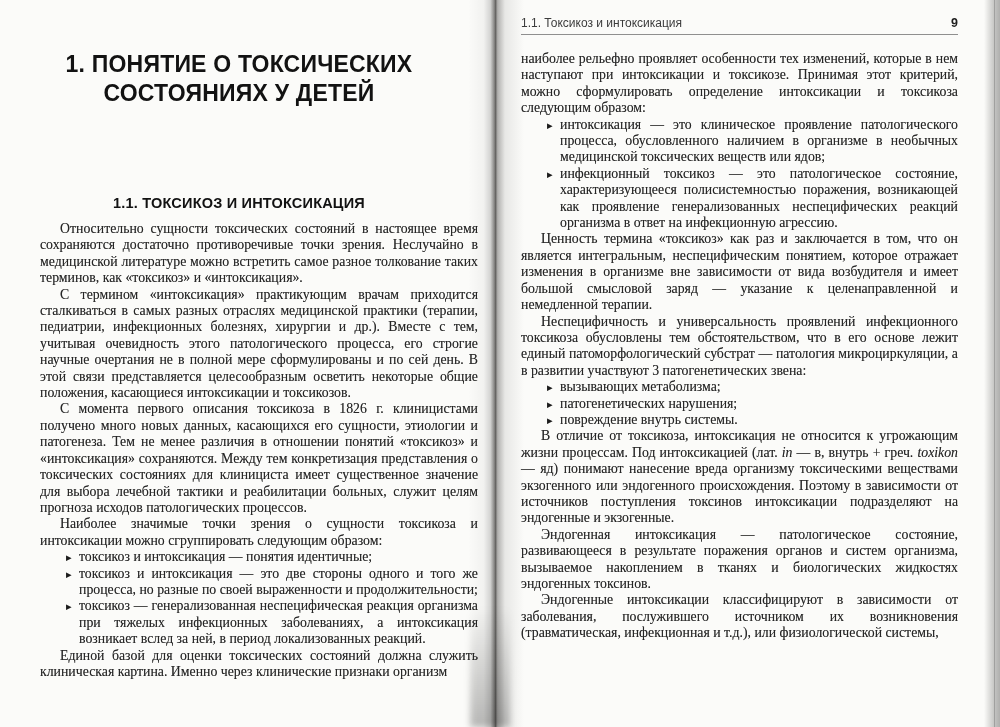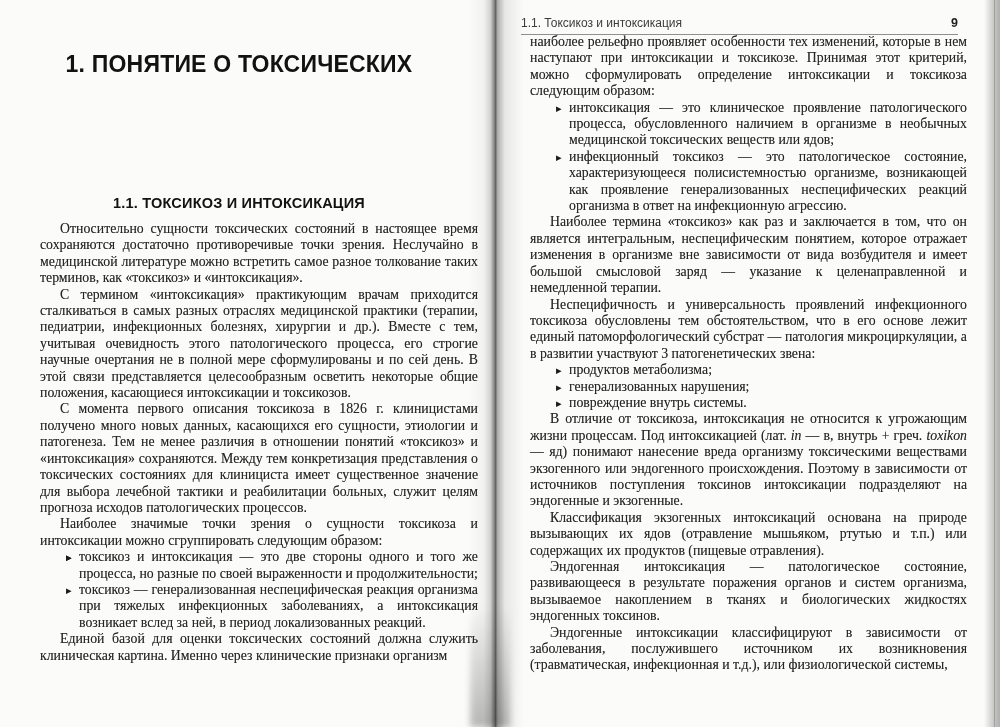--- a/index.html
+++ b/index.html
@@ -51,21 +51,21 @@
     color:#121212;letter-spacing:0.2px;
   }
   .section-heading{
     position:absolute;left:20px;top:194px;width:438px;
     text-align:center;
     font-family:"Liberation Sans", sans-serif;
     font-weight:bold;font-size:14.5px;line-height:18px;
     color:#121212;letter-spacing:0.2px;
   }
   .left-body{position:absolute;left:40px;top:221px;width:438px;}
-  .right-body{position:absolute;left:521px;top:34px;width:437px;margin-left:9px;}
+  .right-body{position:absolute;left:521px;top:51px;width:437px;}
   
   .body-col p{
     margin:0;text-align:justify;
     font-size:13.8px;line-height:16.4px;
     text-indent:20px;
     text-shadow:0 0 0.5px rgba(45,45,45,0.45);
   }
   .body-col p.noindent{text-indent:0;}
   ul.blist{
     list-style:none;margin:0;padding:0 0 0 26px;
@@ -95,32 +95,34 @@
 </style>
 </head>
 <body>
 
 <div class="stage">
 
   <div class="left-page">
 
     <div class="chapter-title">
       <div>1. ПОНЯТИЕ О ТОКСИЧЕСКИХ</div>
+      <div>СОСТОЯНИЯХ У ДЕТЕЙ</div>
     </div>
 
     <div class="section-heading">1.1. ТОКСИКОЗ И ИНТОКСИКАЦИЯ</div>
 
     <div class="left-body body-col">
       <p>Относительно сущности токсических состояний в настоящее время сохраняются достаточно противоречивые точки зрения. Неслучайно в медицинской литературе можно встретить самое разное толкование таких терминов, как «токсикоз» и «интоксикация».</p>
       <p>С термином «интоксикация» практикующим врачам приходится сталкиваться в самых разных отраслях медицинской практики (терапии, педиатрии, инфекционных болезнях, хирургии и др.). Вместе с тем, учитывая очевидность этого патологического процесса, его строгие научные очертания не в полной мере сформулированы и по сей день. В этой связи представляется целесообразным осветить некоторые общие положения, касающиеся интоксикации и токсикозов.</p>
       <p>С момента первого описания токсикоза в 1826 г. клиницистами получено много новых данных, касающихся его сущности, этиологии и патогенеза. Тем не менее различия в отношении понятий «токсикоз» и «интоксикация» сохраняются. Между тем конкретизация представления о токсических состояниях для клинициста имеет существенное значение для выбора лечебной тактики и реабилитации больных, служит целям прогноза исходов патологических процессов.</p>
       <p>Наиболее значимые точки зрения о сущности токсикоза и интоксикации можно сгруппировать следующим образом:</p>
       <ul class="blist">
         <li>
           <span class="blt">▸</span>
+          <span>токсикоз и интоксикация — понятия идентичные;</span>
         </li>
         <li>
           <span class="blt">▸</span>
           <span>токсикоз и интоксикация — это две стороны одного и того же процесса, но разные по своей выраженности и продолжительности;</span>
         </li>
         <li>
           <span class="blt">▸</span>
           <span>токсикоз — генерализованная неспецифическая реакция организма при тяжелых инфекционных заболеваниях, а интоксикация возникает вслед за ней, в период локализованных реакций.</span>
         </li>
       </ul>
@@ -137,43 +139,42 @@
 
     <div class="right-body body-col">
       <p class="noindent">наиболее рельефно проявляет особенности тех изменений, которые в нем наступают при интоксикации и токсикозе. Принимая этот критерий, можно сформулировать определение интоксикации и токсикоза следующим образом:</p>
       <ul class="blist">
         <li>
           <span class="blt">▸</span>
           <span>интоксикация — это клиническое проявление патологического процесса, обусловленного наличием в организме в необычных медицинской токсических веществ или ядов;</span>
         </li>
         <li>
           <span class="blt">▸</span>
-          <span>инфекционный токсикоз — это патологическое состояние, характеризующееся полисистемностью организме, возникающей как проявление генерализованных неспецифических реакций организма в ответ на инфекционную агрессию.</span>
+          <span>инфекционный токсикоз — это патологическое состояние, характеризующееся полисистемностью поражения, возникающей как проявление генерализованных неспецифических реакций организма в ответ на инфекционную агрессию.</span>
         </li>
       </ul>
-      <p>Наиболее термина «токсикоз» как раз и заключается в том, что он является интегральным, неспецифическим понятием, которое отражает изменения в организме вне зависимости от вида возбудителя и имеет большой смысловой заряд — указание к целенаправленной и немедленной терапии.</p>
+      <p>Ценность термина «токсикоз» как раз и заключается в том, что он является интегральным, неспецифическим понятием, которое отражает изменения в организме вне зависимости от вида возбудителя и имеет большой смысловой заряд — указание к целенаправленной и немедленной терапии.</p>
       <p>Неспецифичность и универсальность проявлений инфекционного токсикоза обусловлены тем обстоятельством, что в его основе лежит единый патоморфологический субстрат — патология микроциркуляции, а в развитии участвуют 3 патогенетических звена:</p>
       <ul class="blist">
         <li>
           <span class="blt">▸</span>
-          <span>продуктов метаболизма;</span>
+          <span>вызывающих метаболизма;</span>
         </li>
         <li>
           <span class="blt">▸</span>
-          <span>генерализованных нарушения;</span>
+          <span>патогенетических нарушения;</span>
         </li>
         <li>
           <span class="blt">▸</span>
           <span>повреждение внутрь системы.</span>
         </li>
       </ul>
       <p>
         <span>В отличие от токсикоза, интоксикация не относится к угрожающим жизни процессам. Под интоксикацией (лат. </span><span class="lat">in</span><span> — в, внутрь + греч. </span><span class="lat">toxikon</span><span> — яд) понимают нанесение вреда организму токсическими веществами экзогенного или эндогенного происхождения. Поэтому в зависимости от источников поступления токсинов интоксикации подразделяют на эндогенные и экзогенные.</span>
       </p>
-      <p>Классификация экзогенных интоксикаций основана на природе вызывающих их ядов (отравление мышьяком, ртутью и т.п.) или содержащих их продуктов (пищевые отравления).</p>
       <p>Эндогенная интоксикация — патологическое состояние, развивающееся в результате поражения органов и систем организма, вызываемое накоплением в тканях и биологических жидкостях эндогенных токсинов.</p>
       <p>Эндогенные интоксикации классифицируют в зависимости от заболевания, послужившего источником их возникновения (травматическая, инфекционная и т.д.), или физиологической системы,</p>
     </div>
   </div>
 
   <div class="gutter"></div>
   <div class="gutter-bottom"></div>
   <div class="page-edge-right"></div>
 
 </div>

